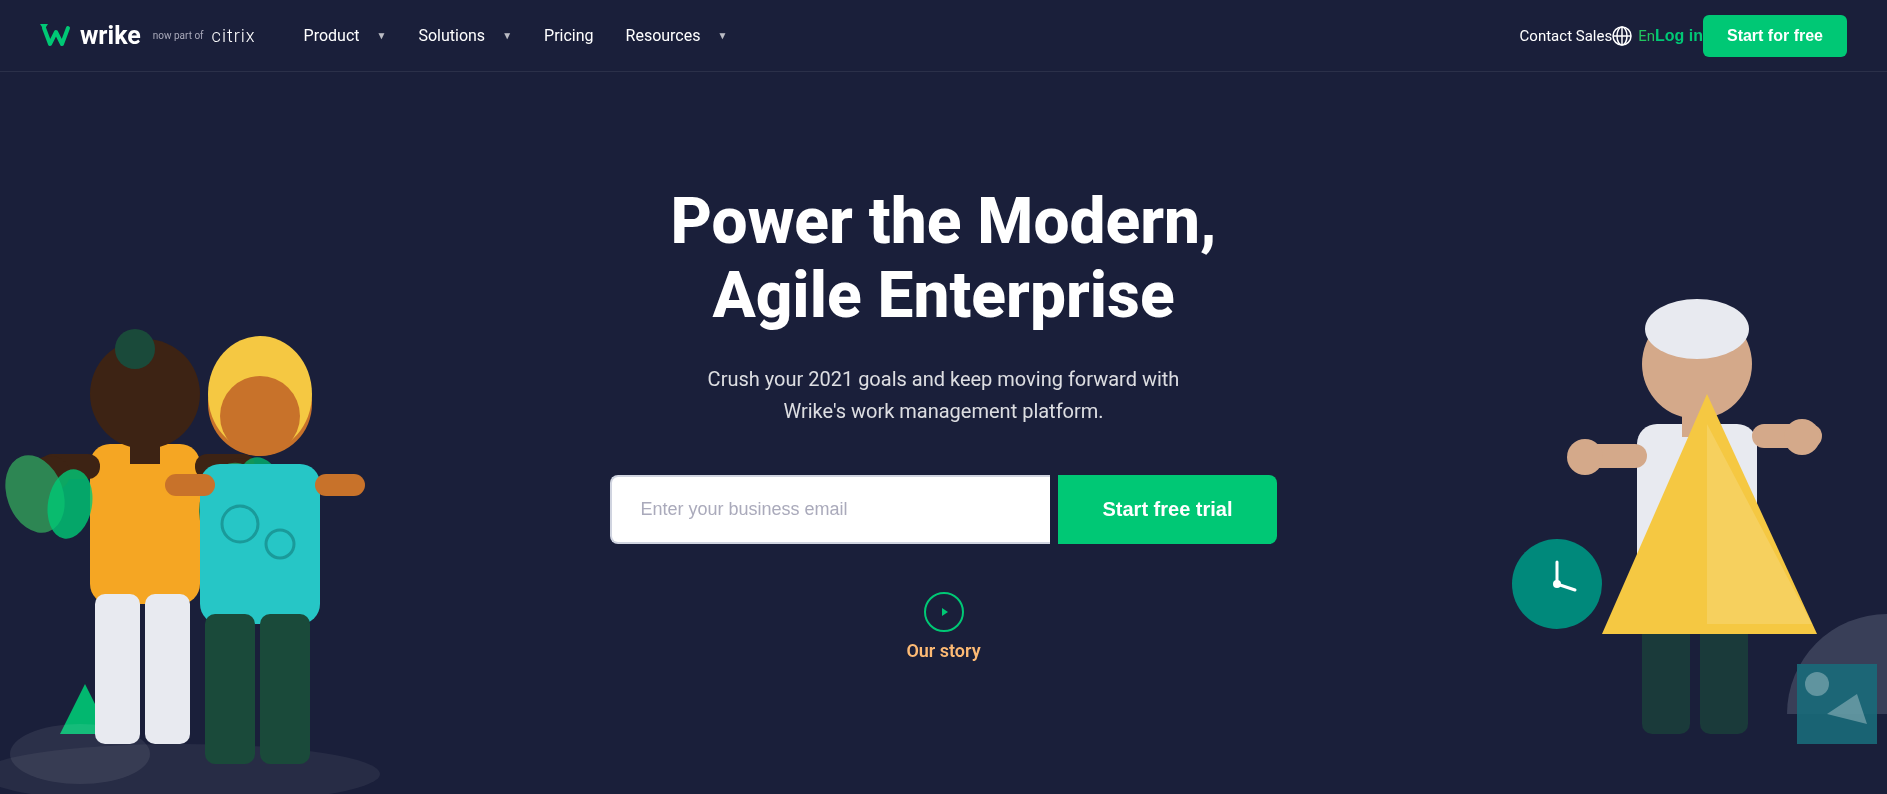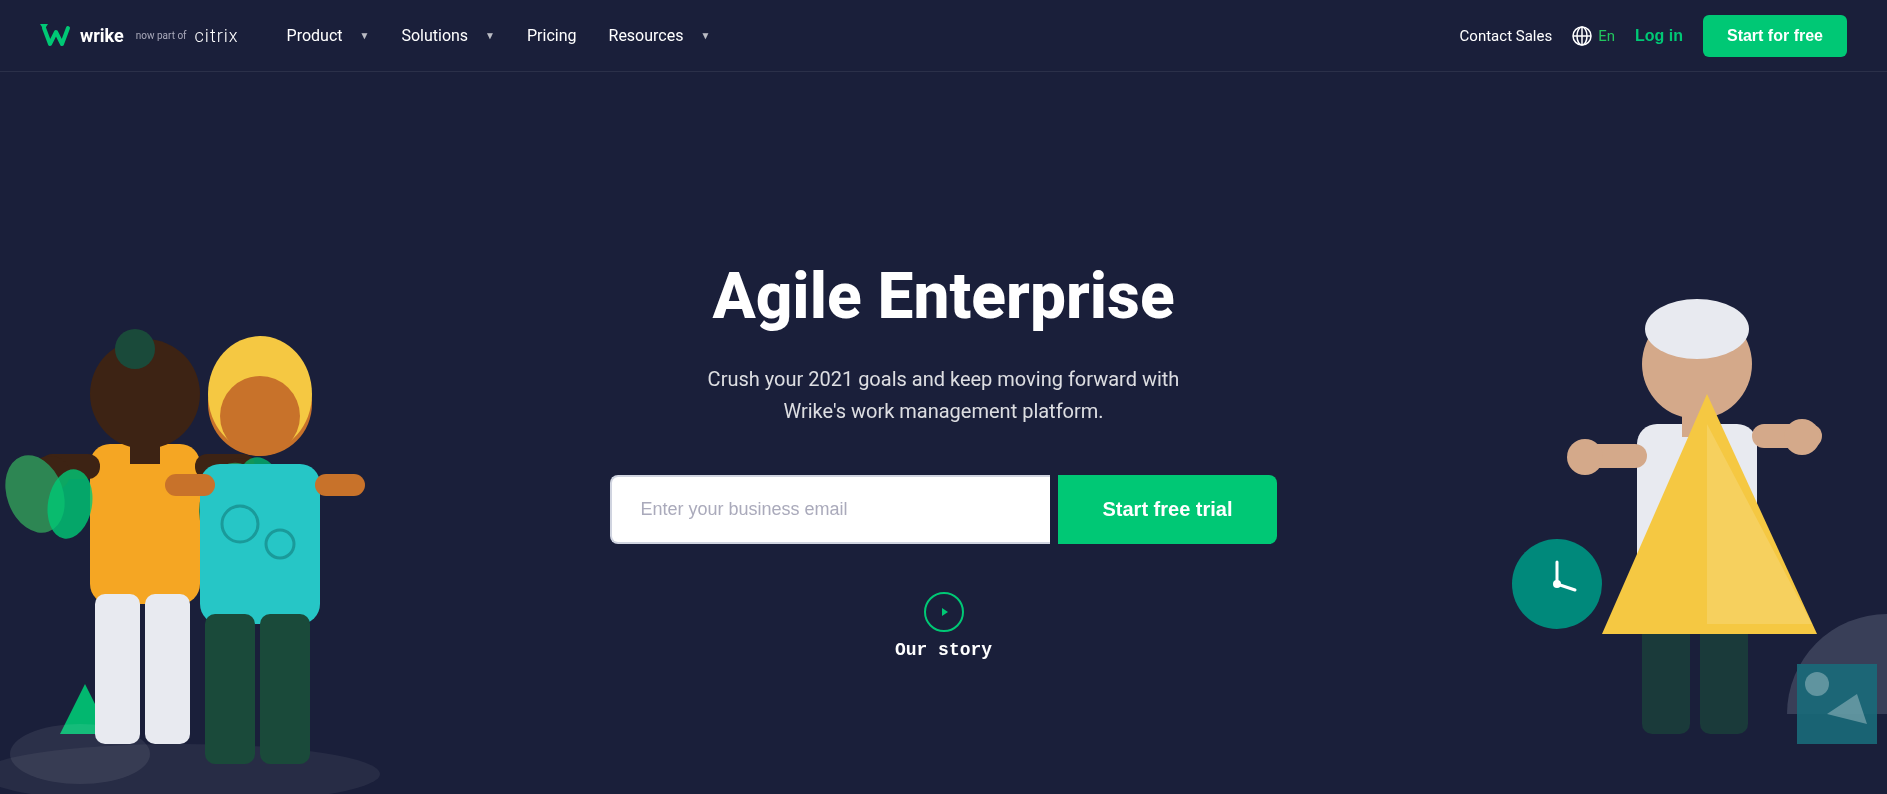--- a/index.html
+++ b/index.html
@@ -36,21 +36,21 @@
     }
     .logo-icon {
       display: flex;
       align-items: center;
     }
     .logo-icon svg {
       width: 32px;
       height: 28px;
     }
     .logo-text {
-      font-size: 18px;
+      font-size: 25px;
       font-weight: 700;
       color: white;
     }
     .logo-nowpart {
       font-size: 10px;
       color: #aab;
       margin-left: 4px;
     }
     .citrix-text {
       font-size: 18px;
@@ -73,21 +73,20 @@
       cursor: pointer;
       border-radius: 4px;
     }
     .nav-item .chevron {
       font-size: 10px;
       opacity: 0.7;
     }
     .navbar-right {
       display: flex;
       align-items: center;
-      gap: 20px;
     }
     .contact-sales {
       font-size: 15px;
       color: white;
       cursor: pointer;
     }
     .lang-selector {
       display: flex;
       align-items: center;
       gap: 6px;
@@ -192,23 +191,22 @@
       width: 40px;
       height: 40px;
       border-radius: 50%;
       border: 2px solid #00c875;
       display: flex;
       align-items: center;
       justify-content: center;
     }
     .our-story-label {
       font-size: 18px;
-      color: #ffffff;
+      color: #fdba74;
       font-weight: 600;
-      font-family: Liberation Mono, monospace;
     }
 
     
     
     .illustration-left {
       position: absolute;
       left: 0;
       bottom: 0;
       width: 420px;
       height: 680px;
@@ -370,21 +368,21 @@
 
       <rect x="290" y="550" width="80" height="80" fill="#1a6a7a" opacity="0.9"></rect>
 
       <circle cx="310" cy="570" r="12" fill="rgba(255,255,255,0.3)"></circle>
       <polygon points="320,600 350,580 360,610" fill="rgba(255,255,255,0.3)"></polygon>
     </svg>
   </div>
 
   <div class="hero-content">
     <h1 class="hero-title">
-      <br>
+      <span>Power the Modern,</span><br>
       <span>Agile Enterprise</span>
     </h1>
     <p class="hero-subtitle">
       Crush your 2021 goals and keep moving forward with<br>Wrike's work management platform.
     </p>
 
     <div class="cta-area">
       <input type="email" class="email-input" placeholder="Enter your business email" style="">
       <button class="trial-btn">Start free trial</button>
     </div>

